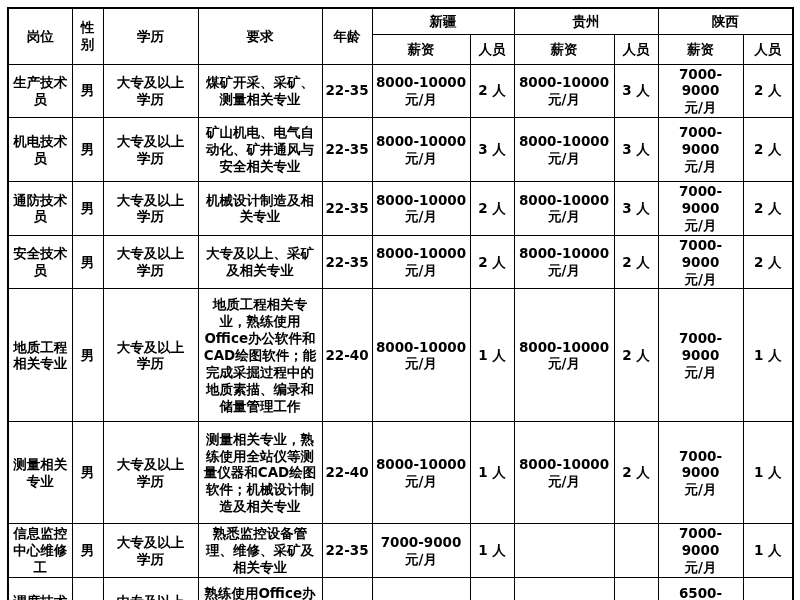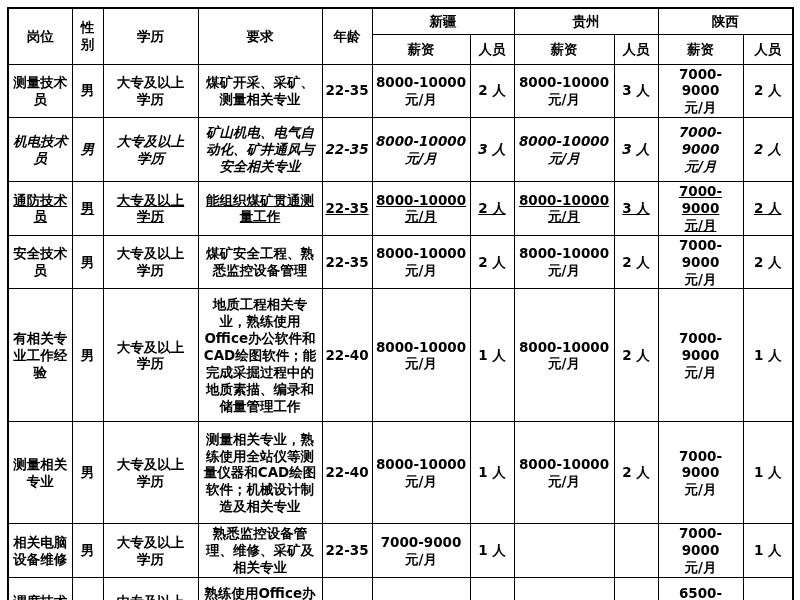--- a/index.html
+++ b/index.html
@@ -45,22 +45,22 @@
   col.c-age  { width: 50px; }
   col.c-sal1 { width: 98px; }
   col.c-num1 { width: 44px; }
   col.c-sal2 { width: 100px; }
   col.c-num2 { width: 44px; }
   col.c-sal3 { width: 85px; }
   col.c-num3 { width: 50px; }
   tr.h1 { height: 26px; }
   tr.h2 { height: 30px; }
   tr.r0 { height: 38px; }
-  tr.r1 { height: 64px; font-style: italic; }
-  tr.r2 { height: 38px; text-decoration: underline; }
+  tr.r1 { height: 64px; }
+  tr.r2 { height: 38px; }
   tr.r3 { height: 38px; margin-top: 28px; }
   tr.r4 { height: 133px; }
   tr.r5 { height: 102px; }
   tr.r6 { height: 51px; }
   tr.r7 { height: 66px; }
 </style>
 </head>
 <body>
 
 <div class="page">
@@ -93,21 +93,21 @@
         <th>薪资</th>
         <th>人员</th>
         <th>薪资</th>
         <th>人员</th>
         <th>薪资</th>
         <th>人员</th>
       </tr>
     </thead>
     <tbody>
       <tr class="r0">
-        <td>测量技术员</td>
+        <td>生产技术员</td>
         <td>男</td>
         <td class="pre">大专及以上
 学历</td>
         <td>煤矿开采、采矿、测量相关专业</td>
         <td>22-35</td>
         <td class="pre">8000-10000
 元/月</td>
         <td>2 人</td>
         <td class="pre">8000-10000
 元/月</td>
@@ -131,51 +131,51 @@
         <td>3 人</td>
         <td class="pre">7000-9000
 元/月</td>
         <td>2 人</td>
       </tr>
       <tr class="r2">
         <td>通防技术员</td>
         <td>男</td>
         <td class="pre">大专及以上
 学历</td>
-        <td>能组织煤矿贯通测量工作</td>
+        <td>机械设计制造及相关专业</td>
         <td>22-35</td>
         <td class="pre">8000-10000
 元/月</td>
         <td>2 人</td>
         <td class="pre">8000-10000
 元/月</td>
         <td>3 人</td>
         <td class="pre">7000-9000
 元/月</td>
         <td>2 人</td>
       </tr>
       <tr class="r3">
         <td>安全技术员</td>
         <td>男</td>
         <td class="pre">大专及以上
 学历</td>
-        <td>煤矿安全工程、熟悉监控设备管理</td>
+        <td>大专及以上、采矿及相关专业</td>
         <td>22-35</td>
         <td class="pre">8000-10000
 元/月</td>
         <td>2 人</td>
         <td class="pre">8000-10000
 元/月</td>
         <td>2 人</td>
         <td class="pre">7000-9000
 元/月</td>
         <td>2 人</td>
       </tr>
       <tr class="r4">
-        <td>有相关专业工作经验</td>
+        <td>地质工程相关专业</td>
         <td>男</td>
         <td class="pre">大专及以上
 学历</td>
         <td>地质工程相关专业，熟练使用Office办公软件和CAD绘图软件；能完成采掘过程中的地质素描、编录和储量管理工作</td>
         <td>22-40</td>
         <td class="pre">8000-10000
 元/月</td>
         <td>1 人</td>
         <td class="pre">8000-10000
 元/月</td>
@@ -195,21 +195,21 @@
 元/月</td>
         <td>1 人</td>
         <td class="pre">8000-10000
 元/月</td>
         <td>2 人</td>
         <td class="pre">7000-9000
 元/月</td>
         <td>1 人</td>
       </tr>
       <tr class="r6">
-        <td>相关电脑设备维修</td>
+        <td>信息监控中心维修工</td>
         <td>男</td>
         <td class="pre">大专及以上
 学历</td>
         <td>熟悉监控设备管理、维修、采矿及相关专业</td>
         <td>22-35</td>
         <td class="pre">7000-9000
 元/月</td>
         <td>1 人</td>
         <td class="pre"></td>
         <td></td>

